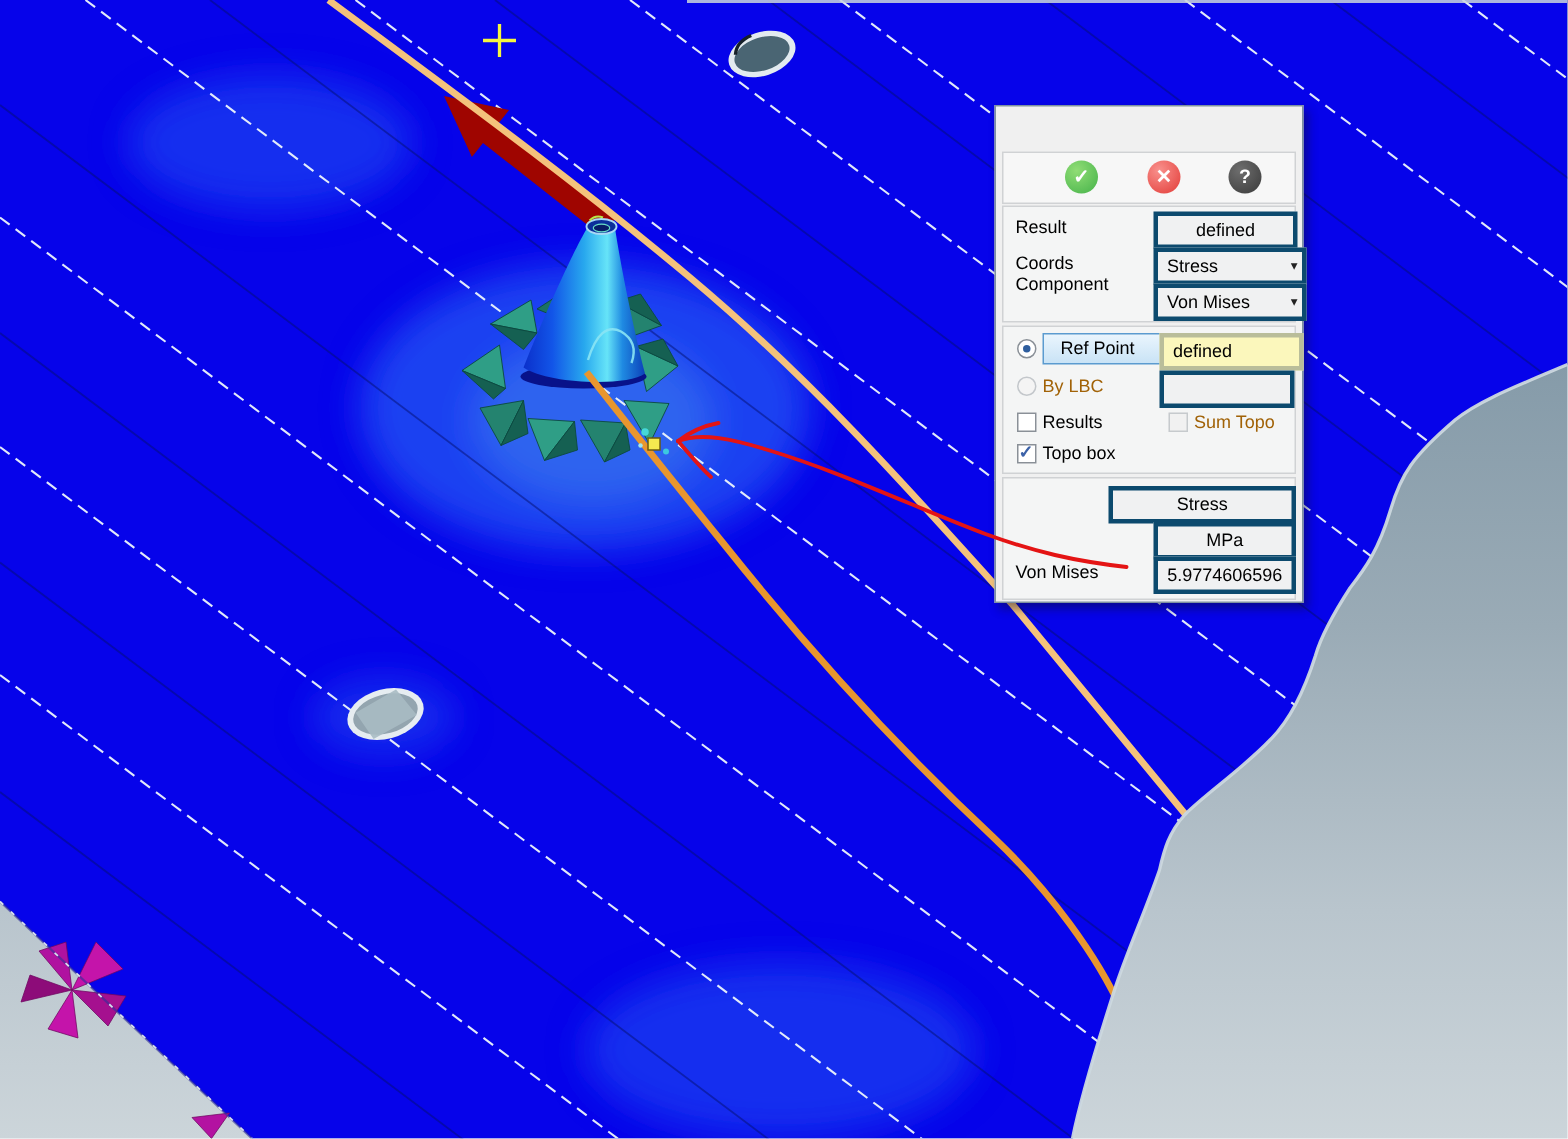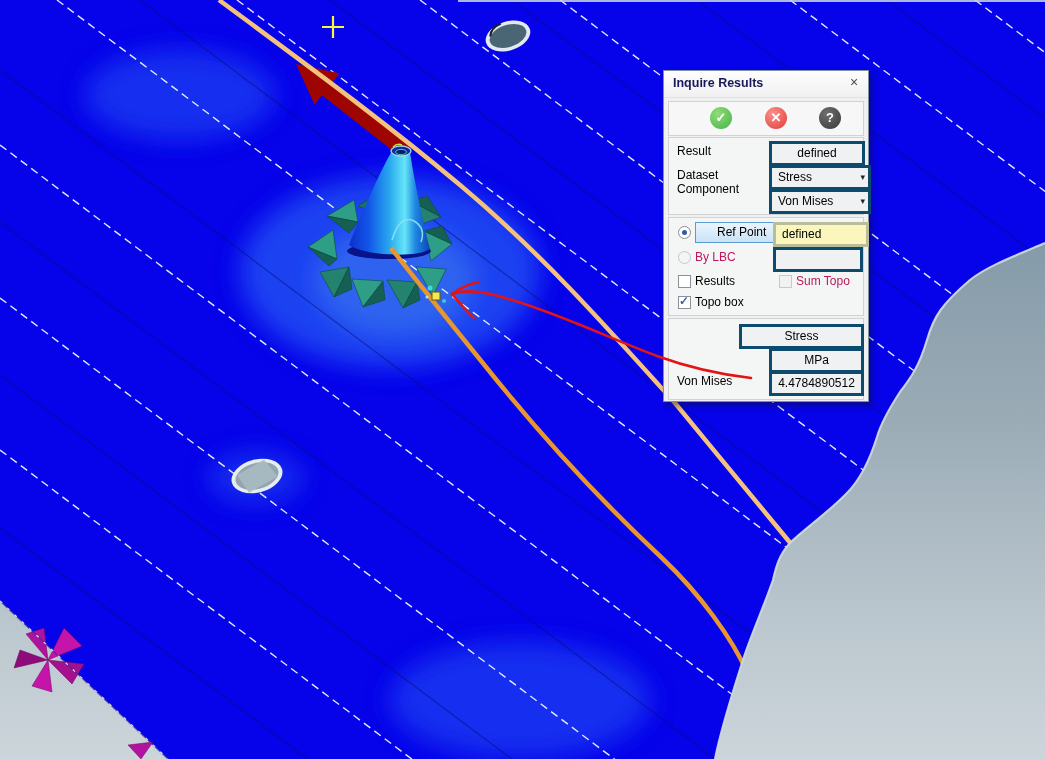--- a/index.html
+++ b/index.html
@@ -27,36 +27,36 @@
   #tb{top:30px;height:33px;background:#f7f7f7;}
   .cicon{position:absolute;top:5px;width:22px;height:22px;border-radius:50%;
     color:#fff;text-align:center;line-height:22px;font-weight:bold;font-size:13px;}
   #okbtn{left:41px;background:radial-gradient(circle at 35% 30%,#90dd75,#45b24a);}
   #cxbtn{left:96px;background:radial-gradient(circle at 35% 30%,#f9918d,#e23b37);}
   #hpbtn{left:150px;background:radial-gradient(circle at 35% 30%,#6e6e6e,#3a3a3a);}
   #sec1{top:66px;height:76px;}
   #sec2{top:146px;height:97px;}
   #sec3{top:247px;height:80px;}
   .lbl{position:absolute;left:8px;line-height:20px;}
-  .dislbl{color:#be185d;}
+  .dislbl{color:#a16207;}
   .fld{position:absolute;height:19px;line-height:19px;background:#f0f1f2;
     border:3px solid #0c4a6e;text-align:center;font-size:12px;}
   .combo{text-align:left;padding-left:6px;}
   .caret{position:absolute;right:3px;top:0;font-size:9px;color:#222;line-height:19px;}
   .yellow{background:#fbf7bc;border-color:#b9bd9a;text-align:left;padding-left:6px;}
   .radio{position:absolute;width:11px;height:11px;border-radius:50%;
     border:1px solid #8a9097;background:#fff;}
   .radio.sel::after{content:"";position:absolute;left:3px;top:3px;width:5px;height:5px;
     border-radius:50%;background:#2f5e9e;}
   .radio.dis{border-color:#c3c7cb;background:#f4f4f4;}
   .cb{position:absolute;width:11px;height:11px;border:1px solid #8a9097;background:#fff;}
   .cb.dis{border-color:#c6cacd;background:#f1f1f1;}
   .cb .mark{position:absolute;left:0px;top:-3px;font-size:12px;font-weight:bold;color:#3c62a8;}
   .refbtn{position:absolute;left:26px;width:74px;height:19px;line-height:19px;
-    background:linear-gradient(#eaf5fd,#c9e3f6);border:1px solid #5b9bd0;padding-left:21px;}
+    background:linear-gradient(#eaf5fd,#c9e3f6);border:1px solid #5b9bd0;padding-left:11px;}
 </style>
 </head>
 <body>
 
 <div id="stage">
 
   <svg id="scene" width="1045" height="759" viewBox="0 0 1045 759">
     <defs>
       <clipPath id="panelClip">
         <path d="M0,0 L1045,0 L1045,243 C1012,257 986,267 970,280 C942,304 934,316 927,340
@@ -189,35 +189,31 @@
     <g fill="none">
       <path d="M1045,243 C1012,257 986,267 970,280 C942,304 934,316 927,340 C919,367 910,379 900,392
                C889,409 881,423 877,437 C871,456 861,479 847,493 C829,512 804,529 790,543
                C779,555 776,567 773,580 C763,609 751,635 743,660 C733,691 721,729 715,759" stroke="#ccd8de" stroke-width="2.2" opacity="0.95"></path>
       <path d="M0,601 L168,759" stroke="#30309a" stroke-width="1.5" opacity="0.6"></path>
       <path d="M0,601 L168,759" stroke="#e8f0f4" stroke-width="1.2" stroke-dasharray="3 7" opacity="0.9"></path>
     </g>
   </svg>
 
   <div id="dlg">
-    <div class="titlebar">
-      <span class="title">Inquire Results</span>
-      <span class="closebtn">×</span>
-    </div>
 
     <div id="tb" class="box">
       <div id="okbtn" class="cicon">✓</div>
       <div id="cxbtn" class="cicon">✕</div>
       <div id="hpbtn" class="cicon">?</div>
     </div>
 
     <div id="sec1" class="box">
       <span class="lbl" style="top:3px">Result</span>
       <span class="fld" style="left:100px;top:3px;width:90px">defined</span>
-      <span class="lbl" style="top:27px">Dataset</span>
+      <span class="lbl" style="top:27px">Coords</span>
       <span class="fld combo" style="left:100px;top:27px;width:90px">
         <span>Stress</span>
         <span class="caret">▾</span>
       </span>
       <span class="lbl" style="top:41px">Component</span>
       <span class="fld combo" style="left:100px;top:51px;width:90px">
         <span>Von Mises</span>
         <span class="caret">▾</span>
       </span>
     </div>
@@ -236,21 +232,21 @@
       <span class="cb" style="left:9px;top:78px">
         <span class="mark">✓</span>
       </span>
       <span class="lbl" style="left:26px;top:74px">Topo box</span>
     </div>
 
     <div id="sec3" class="box">
       <span class="fld" style="left:70px;top:5px;width:119px">Stress</span>
       <span class="fld" style="left:100px;top:29px;width:89px">MPa</span>
       <span class="lbl" style="top:52px">Von Mises</span>
-      <span class="fld" style="left:100px;top:52px;width:89px">4.4784890512</span>
+      <span class="fld" style="left:100px;top:52px;width:89px">5.9774606596</span>
     </div>
   </div>
 
   <svg id="annot" width="1045" height="759" viewBox="0 0 1045 759">
     <g stroke="#e41414" stroke-width="2.6" fill="none" stroke-linecap="round">
       <path d="M751,378 C716,374 690,368 657,356 C614,340 562,315 512,300 C489,293 468,288 452,294"></path>
       <path d="M452,294 C460,288 468,284 479,282"></path>
       <path d="M452,294 C459,302 466,311 474,318"></path>
     </g>
   </svg>

